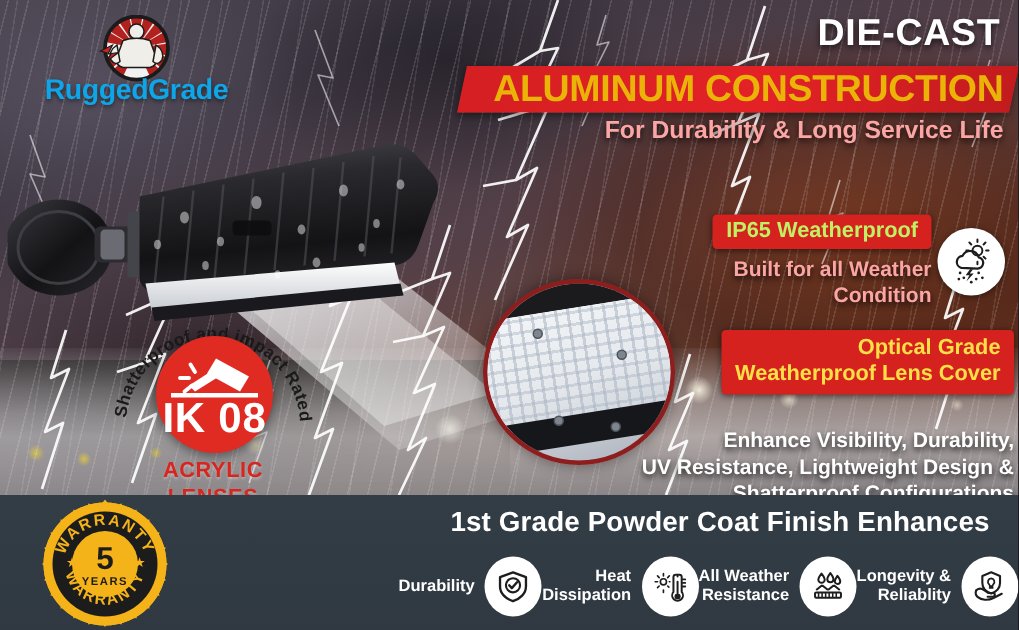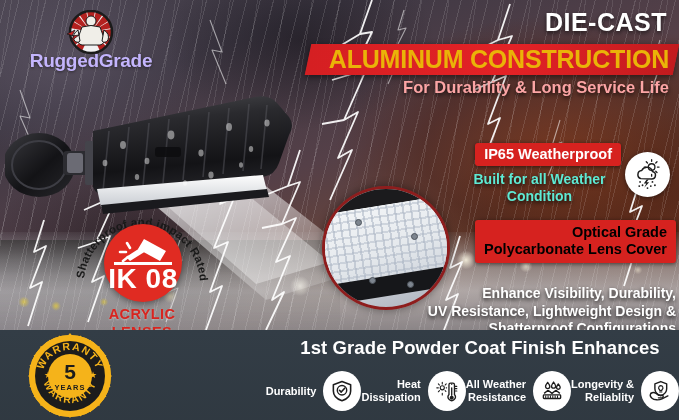--- a/index.html
+++ b/index.html
@@ -109,38 +109,38 @@
   }
   .hl-sub{
     position:absolute;left:0;top:67px;width:358px;text-align:right;padding-right:7px;box-sizing:border-box;
     color:#fca5a5;font-weight:bold;font-size:16.5px;line-height:21px;
     text-shadow:0 2px 4px rgba(0,0,0,.8);
   }
 
   
   .ip65{position:absolute;left:458px;top:143px;width:215px;}
   .ip65-tag{
-    display:inline-block;background:#d6221f;color:#ffffff;font-weight:bold;font-size:14.5px;
+    display:inline-block;background:#d6221f;color:#bef264;font-weight:bold;font-size:14.5px;
     padding:3px 9px 4px 9px;border-radius:3px;float:right;margin-right:52px;
     box-shadow:0 1px 4px rgba(0,0,0,.55);
   }
   .ip65-sub{
-    clear:both;text-align:center;color:#5eead4;font-weight:bold;font-size:14px;line-height:17px;
+    clear:both;text-align:right;color:#fca5a5;font-weight:bold;font-size:14px;line-height:17px;
     padding-top:5px;padding-right:52px;text-shadow:0 2px 4px rgba(0,0,0,.8);
   }
   .wicon{
     position:absolute;right:3px;top:9px;width:45px;height:45px;border-radius:50%;
     background:#fff;display:flex;align-items:center;justify-content:center;
     box-shadow:0 1px 5px rgba(0,0,0,.5);
   }
 
   
   .optical{position:absolute;left:383px;top:220px;width:293px;text-align:right;}
   .opt-tag{
-    display:inline-block;background:#d6221f;color:#000000;font-weight:bold;font-size:14.5px;
+    display:inline-block;background:#d6221f;color:#fde047;font-weight:bold;font-size:14.5px;
     line-height:17px;padding:4px 9px 5px 9px;border-radius:3px;text-align:right;
     box-shadow:0 1px 4px rgba(0,0,0,.55);
   }
   .opt-sub{
     color:#fff;font-weight:bold;font-size:14px;line-height:17.5px;padding-top:22px;
     text-shadow:0 2px 4px rgba(0,0,0,.85);
   }
 
   
   .ik08{position:absolute;left:72px;top:198px;width:140px;height:128px;}
@@ -178,21 +178,21 @@
   }
   .feat-icon{
     width:38px;height:40px;border-radius:50%;background:#fff;
     display:flex;align-items:center;justify-content:center;flex:0 0 auto;
   }
 
   
   .logo{position:absolute;left:16px;top:10px;width:150px;height:62px;}
   .logo-text{
     position:absolute;left:0;top:40px;width:150px;text-align:center;
-    color:#c4b5fd;font-weight:bold;font-size:19px;letter-spacing:-.3px;
+    color:#0ea5e9;font-weight:bold;font-size:19px;letter-spacing:-.3px;
     text-shadow:0 1px 3px rgba(0,0,0,.5);
   }
 </style>
 </head>
 <body>
 
 <div id="stage">
 
   <div class="sky"></div>
   <div class="sky-dark"></div>
@@ -370,21 +370,21 @@
             <circle cx="24" cy="34" r="1.1"></circle>
           <circle cx="20" cy="36.5" r="1.1"></circle>
         </g>
       </svg>
     </div>
   </div>
 
   <div class="optical">
     <div class="opt-tag">
       <div>Optical Grade</div>
-      <div>Polycarbonate Lens Cover</div>
+      <div>Weatherproof Lens Cover</div>
     </div>
     <div class="opt-sub">
       <div>Enhance Visibility, Durability,</div>
       <div>UV Resistance, Lightweight Design &amp;</div>
       <div>Shatterproof Configurations</div>
     </div>
   </div>
 
   <div class="ik08">
     <svg viewBox="0 0 140 128" width="140" height="128">

